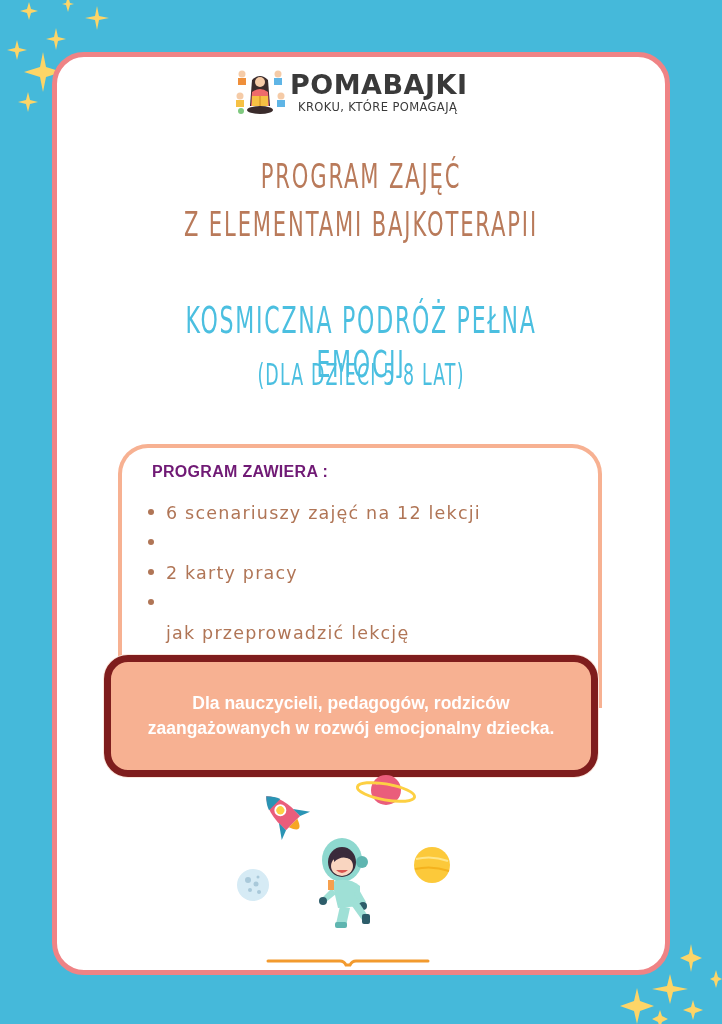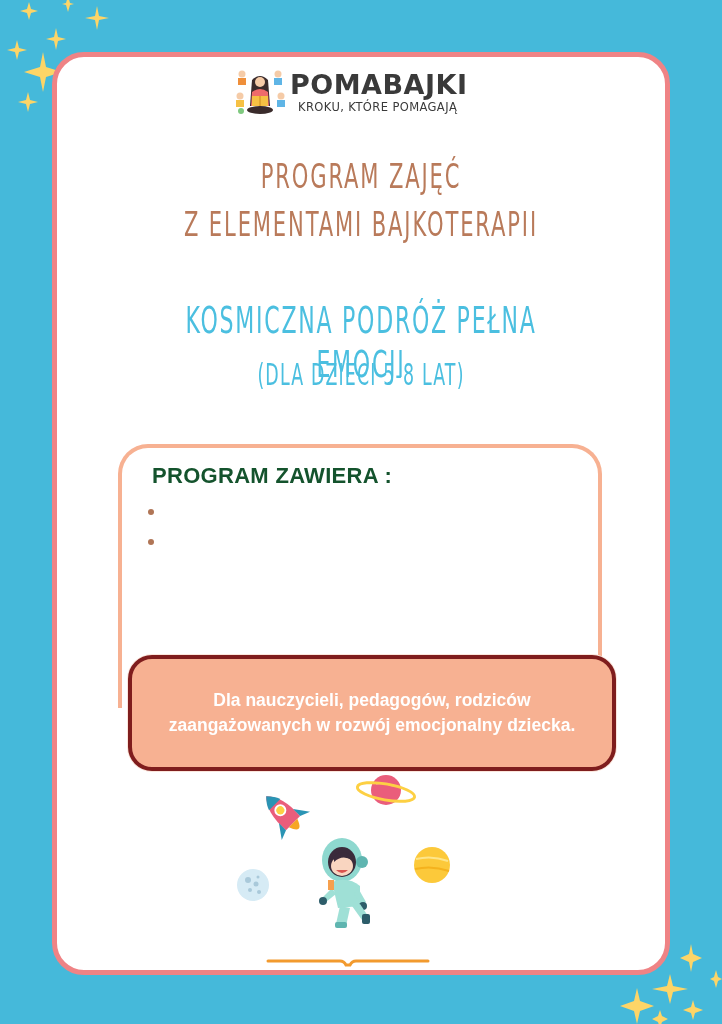--- a/index.html
+++ b/index.html
@@ -10,26 +10,26 @@
   .logo-art{position:absolute;left:0;top:0;width:56px;height:52px;}
   .logo-title{position:absolute;left:58px;top:4px;font-family:"DejaVu Sans",sans-serif;font-weight:bold;font-size:27px;letter-spacing:0.5px;color:#3a3a3a;line-height:30px;text-align:right;}
   .logo-sub{position:absolute;left:66px;top:34px;font-family:"DejaVu Sans",sans-serif;font-size:11.5px;letter-spacing:0.4px;color:#3a3a3a;line-height:14px;}
   .title{position:absolute;left:0;width:722px;text-align:center;font-family:"DejaVu Sans",sans-serif;color:#b97a5a;font-weight:normal;transform-origin:center;}
   .t1{top:156px;font-size:34px;letter-spacing:3px;transform:scaleX(0.62);}
   .t2{top:204px;font-size:34px;letter-spacing:3px;transform:scaleX(0.62);}
   .sub{position:absolute;left:0;width:722px;text-align:center;font-family:"DejaVu Sans",sans-serif;color:#4bbfe0;transform-origin:center;}
   .s1{top:298px;font-size:38px;letter-spacing:3px;transform:scaleX(0.58);}
   .s2{top:357px;font-size:30px;letter-spacing:2px;transform:scaleX(0.58);}
   .box{position:absolute;left:118px;top:444px;width:476px;height:260px;border:4px solid #f7b192;border-bottom:none;border-radius:30px 30px 0 0;box-sizing:content-box;}
-  .box-head{position:absolute;left:152px;top:463px;font-family:"Liberation Sans",sans-serif;font-weight:bold;font-size:22px;color:#14532d;letter-spacing:0.3px;}
+  .box-head{position:absolute;left:152px;top:463px;font-family:"Liberation Sans",sans-serif;font-weight:bold;font-size:16px;color:#701a75;letter-spacing:0.3px;}
   .list{position:absolute;left:148px;top:498px;margin:0;padding:0;list-style:none;font-family:"DejaVu Sans",sans-serif;font-size:17.5px;color:#b07556;letter-spacing:1.2px;}
   .list li{height:30px;line-height:30px;white-space:nowrap;}
   .list .bullet{display:inline-block;width:6px;height:6px;border-radius:50%;background:#b07556;margin-right:12px;vertical-align:middle;position:relative;top:-2px;}
   .list .cont{padding-left:18px;}
-  .banner{position:absolute;left:128px;top:655px;width:480px;height:108px;background:#f7b192;border:4px solid #7f1d1d;border-radius:24px;box-shadow:0 0 0 1px #fbe6dc;display:flex;align-items:center;justify-content:center;text-align:center;}
+  .banner{position:absolute;left:104px;top:655px;width:480px;height:108px;background:#f7b192;border:7px solid #7f1d1d;border-radius:24px;box-shadow:0 0 0 1px #fbe6dc;display:flex;align-items:center;justify-content:center;text-align:center;}
   .banner-text{color:#ffffff;font-family:"Liberation Sans",sans-serif;font-weight:bold;font-size:17.5px;line-height:25px;width:440px;}
   .ill{position:absolute;}
 </style>
 </head>
 <body>
 
 <svg class="sparkle" style="left:0;top:0" width="130" height="130" viewBox="0 0 130 130">
   <g fill="#fdd567">
     <path d="M29 2 L31 9 L38 11 L31 13 L29 20 L27 13 L20 11 L27 9 Z"></path>
     <path d="M68 -4 L70 3 L74 4 L70 5 L68 12 L66 5 L62 4 L66 3 Z"></path>
@@ -77,22 +77,25 @@
 </div>
 
 <div class="title t1">PROGRAM ZAJĘĆ</div>
 <div class="title t2">Z ELEMENTAMI BAJKOTERAPII</div>
 <div class="sub s1">KOSMICZNA PODRÓŻ PEŁNA EMOCJI</div>
 <div class="sub s2">(DLA DZIECI 5-8 LAT)</div>
 
 <div class="box"></div>
 <div class="box-head">PROGRAM ZAWIERA :</div>
 <ul class="list">
+  <li><span class="bullet"></span><span>6 scenariuszy zajęć na 12 lekcji</span></li>
   <li><span class="bullet"></span></li>
+  <li><span class="bullet"></span><span>2 karty pracy</span></li>
   <li><span class="bullet"></span></li>
+  <li class="cont">jak przeprowadzić lekcję</li>
 </ul>
 
 <div class="banner">
   <div class="banner-text">Dla nauczycieli, pedagogów, rodziców zaangażowanych w rozwój emocjonalny dziecka.</div>
 </div>
 
 <svg class="ill" style="left:254px;top:786px" width="64" height="60" viewBox="0 0 64 60">
   <g transform="rotate(-45 32 30)">
     <path d="M32 2 Q44 14 42 40 L22 40 Q20 14 32 2 Z" fill="#ea5d7b"></path>
     <path d="M32 2 Q38 8 40 14 L24 14 Q26 8 32 2 Z" fill="#2a94b4"></path>

